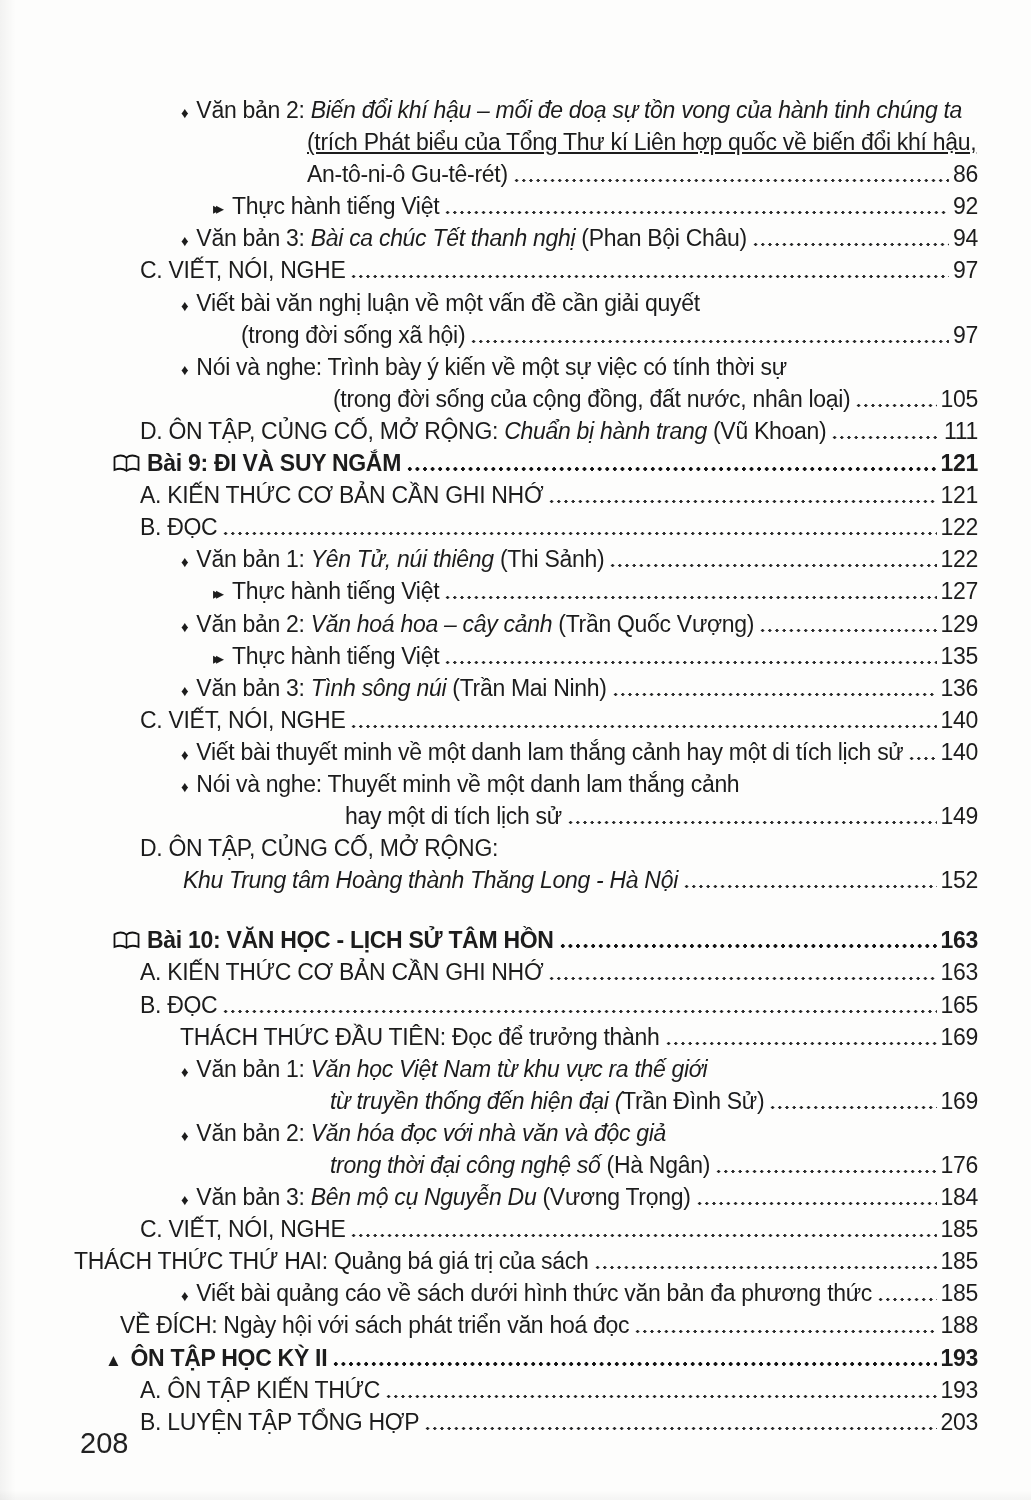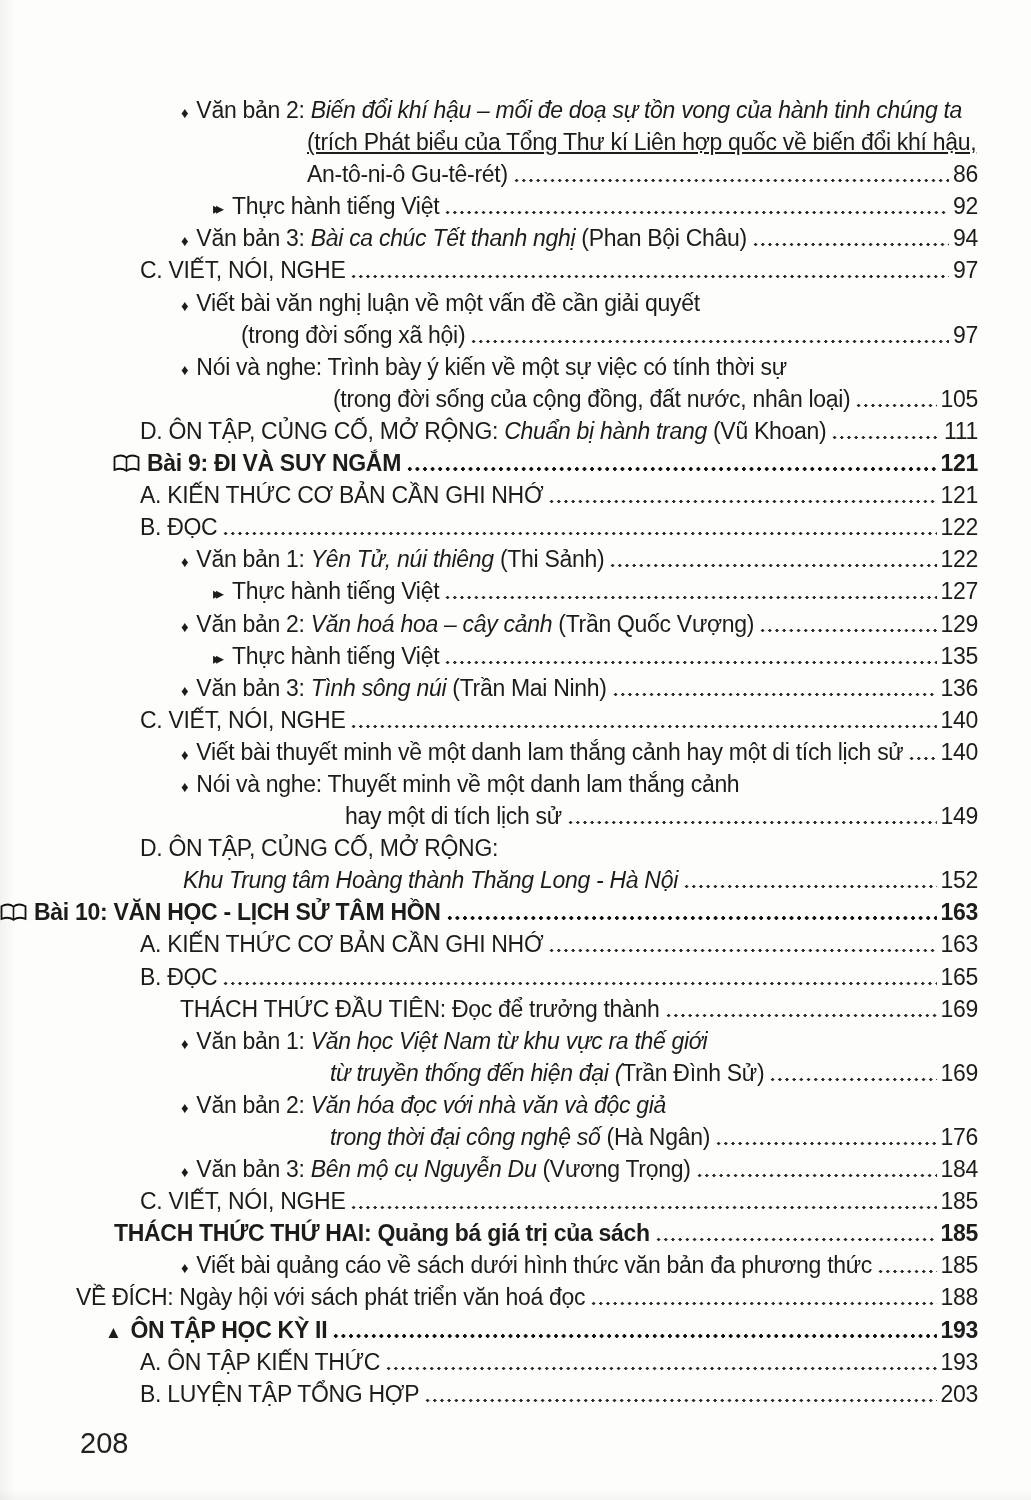--- a/index.html
+++ b/index.html
@@ -179,21 +179,21 @@
         <span class="pagenum">149</span>
       </div>
       <div class="row" style="padding-left: 140px;">
         <span class="txt"><span class="normal">D. ÔN TẬP, CỦNG CỐ, MỞ RỘNG:</span></span>
       </div>
       <div class="row" style="padding-left: 183px; text-align: center;">
         <span class="txt"><span class="italic">Khu Trung tâm Hoàng thành Thăng Long - Hà Nội</span></span>
         <span class="dots"></span>
         <span class="pagenum">152</span>
       </div>
-      <div class="row bold" style="">
+      <div class="row bold" style="padding-left: 113px; margin-top: 28px;">
         <span class="icon icon-book"><svg width="27" height="20" viewBox="0 0 27 20">
             <path d="M1.5 3.2 C6 0.9 10.5 1.3 13.5 3.6 C16.5 1.3 21 0.9 25.5 3.2 L25.5 16 C21 14.2 16.5 14.6 13.5 16.9 C10.5 14.6 6 14.2 1.5 16 Z" fill="none" stroke="#111" stroke-width="1.8"></path>
             <path d="M13.5 3.6 L13.5 16.9" stroke="#111" stroke-width="1.6" fill="none"></path>
           </svg></span>
         <span class="txt"><span class="normal">Bài 10: VĂN HỌC - LỊCH SỬ TÂM HỒN </span></span>
         <span class="dots"></span>
         <span class="pagenum">163</span>
       </div>
       <div class="row" style="padding-left: 140px;">
         <span class="txt"><span class="normal">A. KIẾN THỨC CƠ BẢN CẦN GHI NHỚ </span></span>
@@ -232,32 +232,32 @@
         <span class="icon icon-diamond">♦</span>
         <span class="txt"><span class="normal">Văn bản 3: </span><span class="italic">Bên mộ cụ Nguyễn Du </span><span class="normal">(Vương Trọng) </span></span>
         <span class="dots"></span>
         <span class="pagenum">184</span>
       </div>
       <div class="row" style="padding-left: 140px;">
         <span class="txt"><span class="normal">C. VIẾT, NÓI, NGHE </span></span>
         <span class="dots"></span>
         <span class="pagenum">185</span>
       </div>
-      <div class="row" style="padding-left: 114px; font-weight: bold;">
+      <div class="row" style="padding-left: 74px;">
         <span class="txt"><span class="normal">THÁCH THỨC THỨ HAI: Quảng bá giá trị của sách</span></span>
         <span class="dots"></span>
         <span class="pagenum">185</span>
       </div>
       <div class="row" style="padding-left: 181px;">
         <span class="icon icon-diamond">♦</span>
         <span class="txt"><span class="normal">Viết bài quảng cáo về sách dưới hình thức văn bản đa phương thức </span></span>
         <span class="dots"></span>
         <span class="pagenum">185</span>
       </div>
-      <div class="row" style="padding-left: 76px;">
+      <div class="row" style="padding-left: 120px;">
         <span class="txt"><span class="normal">VỀ ĐÍCH: Ngày hội với sách phát triển văn hoá đọc</span></span>
         <span class="dots"></span>
         <span class="pagenum">188</span>
       </div>
       <div class="row bold" style="padding-left: 105px;">
         <span class="icon icon-triangle">▲</span>
         <span class="txt"><span class="normal">ÔN TẬP HỌC KỲ II </span></span>
         <span class="dots"></span>
         <span class="pagenum">193</span>
       </div>

